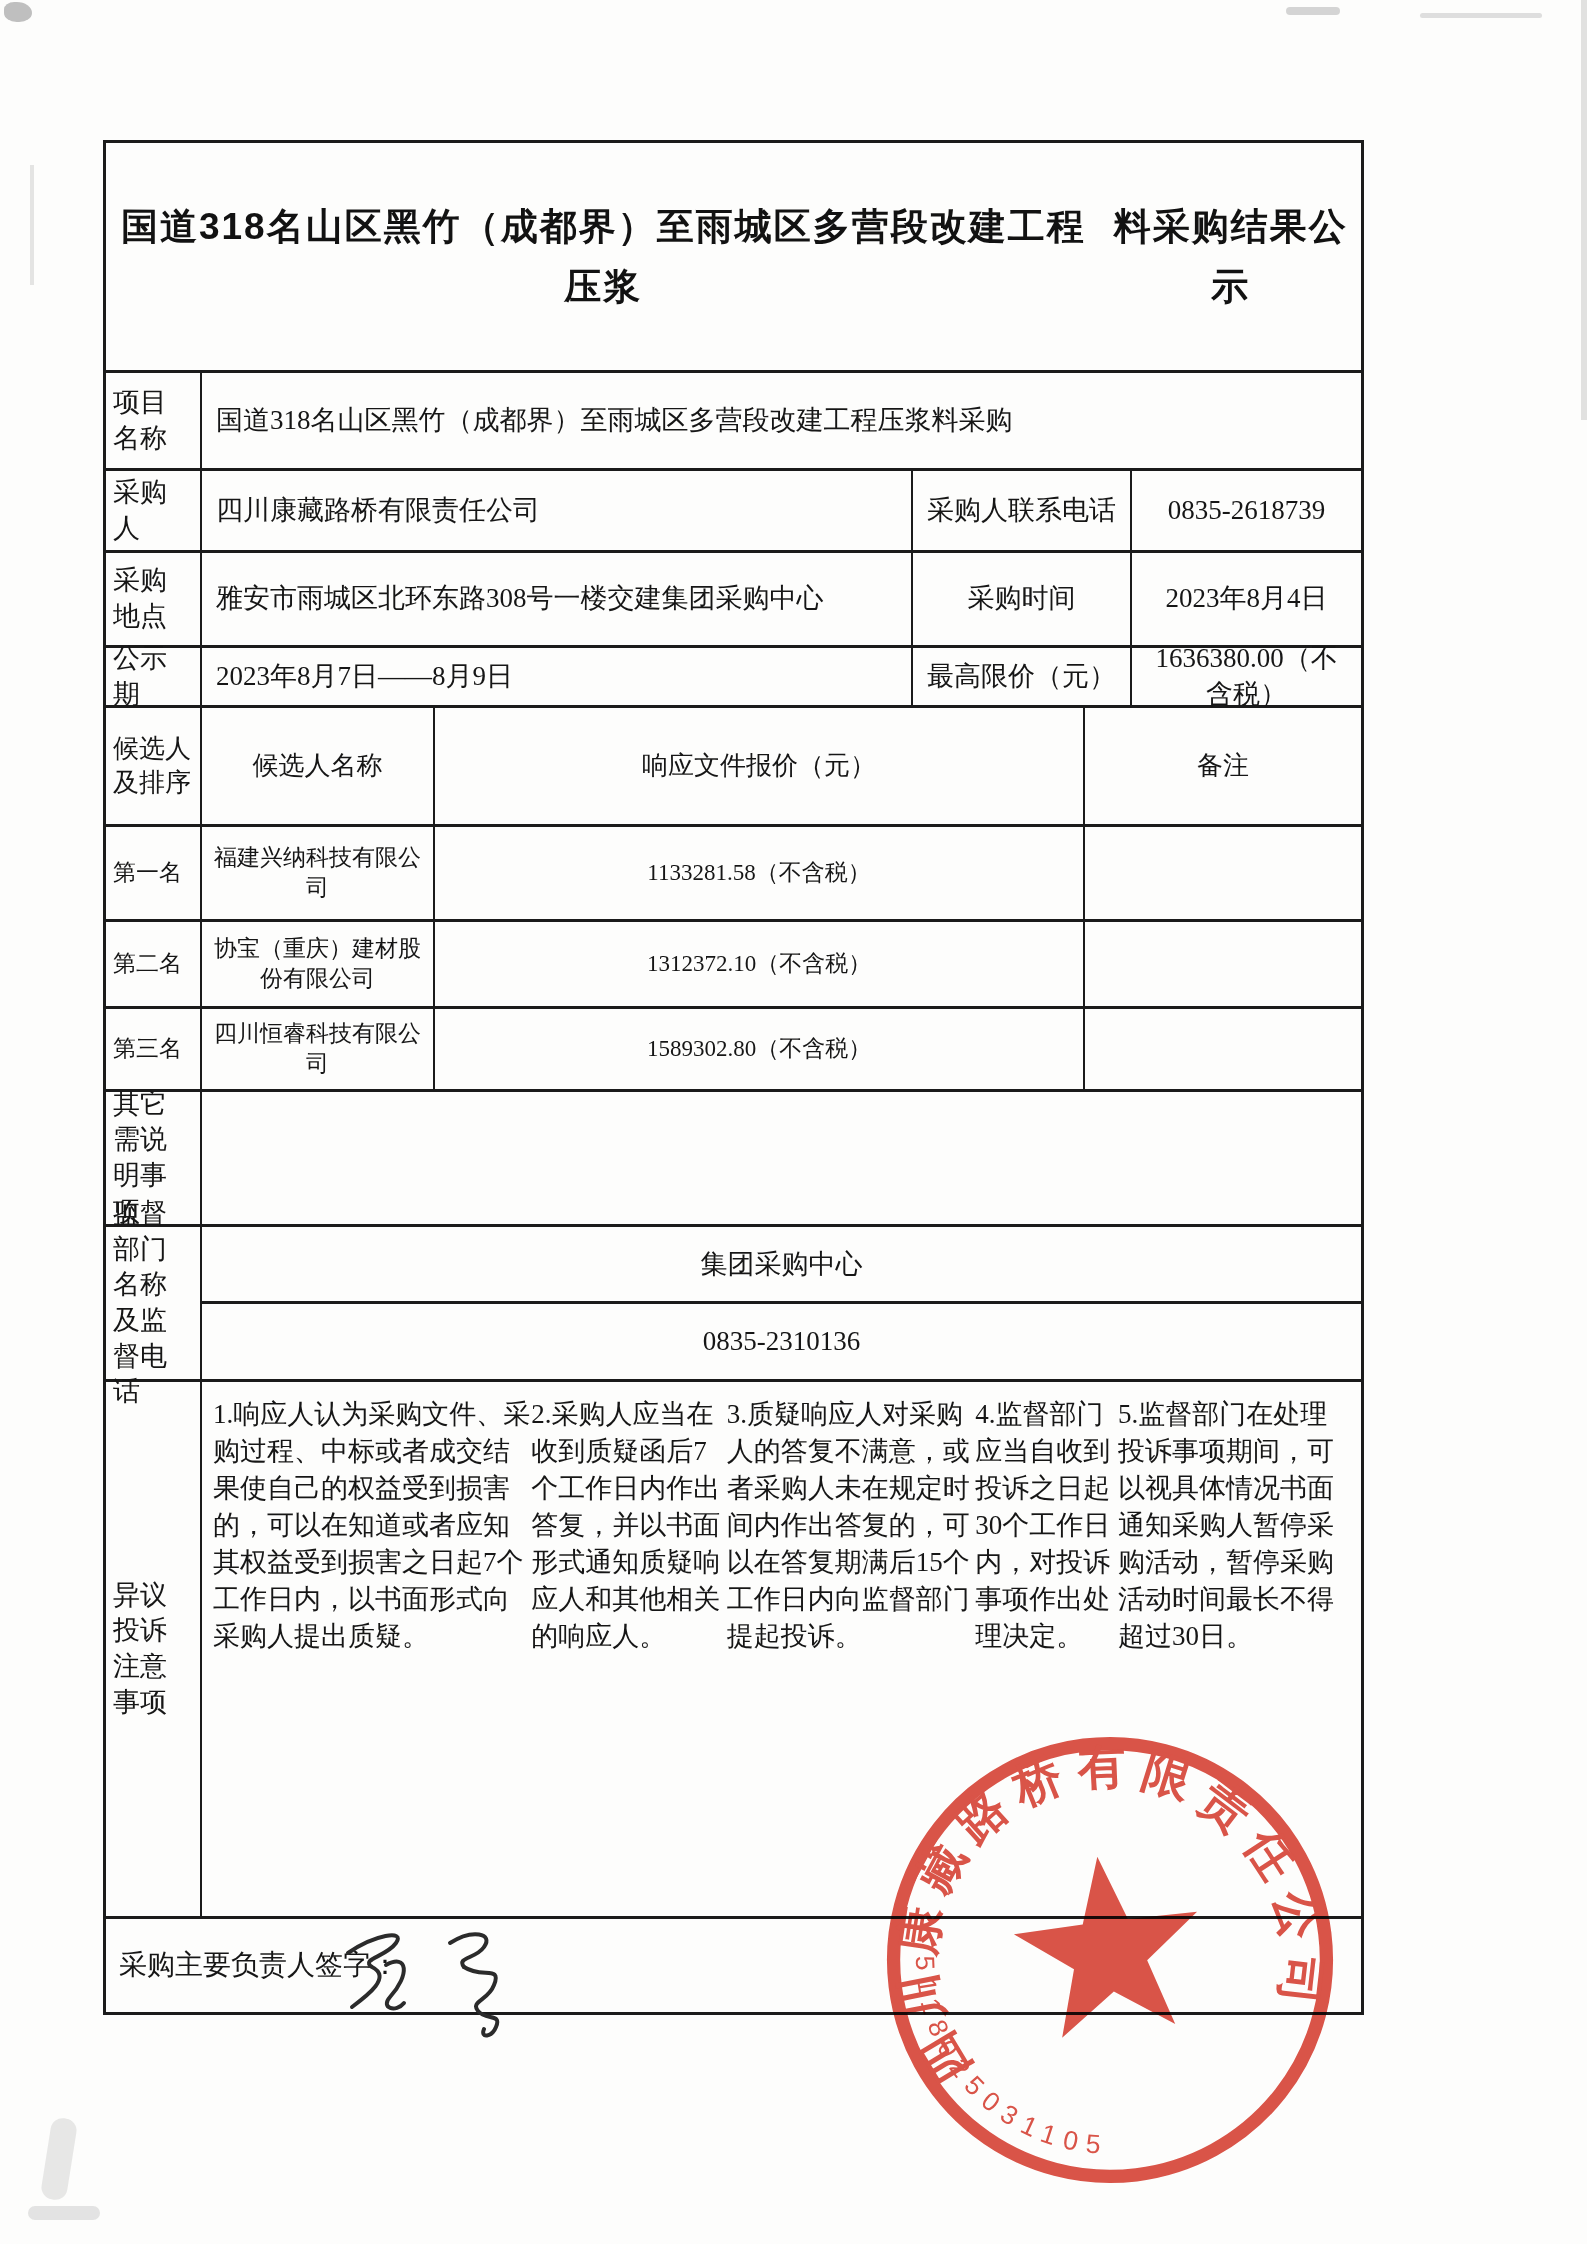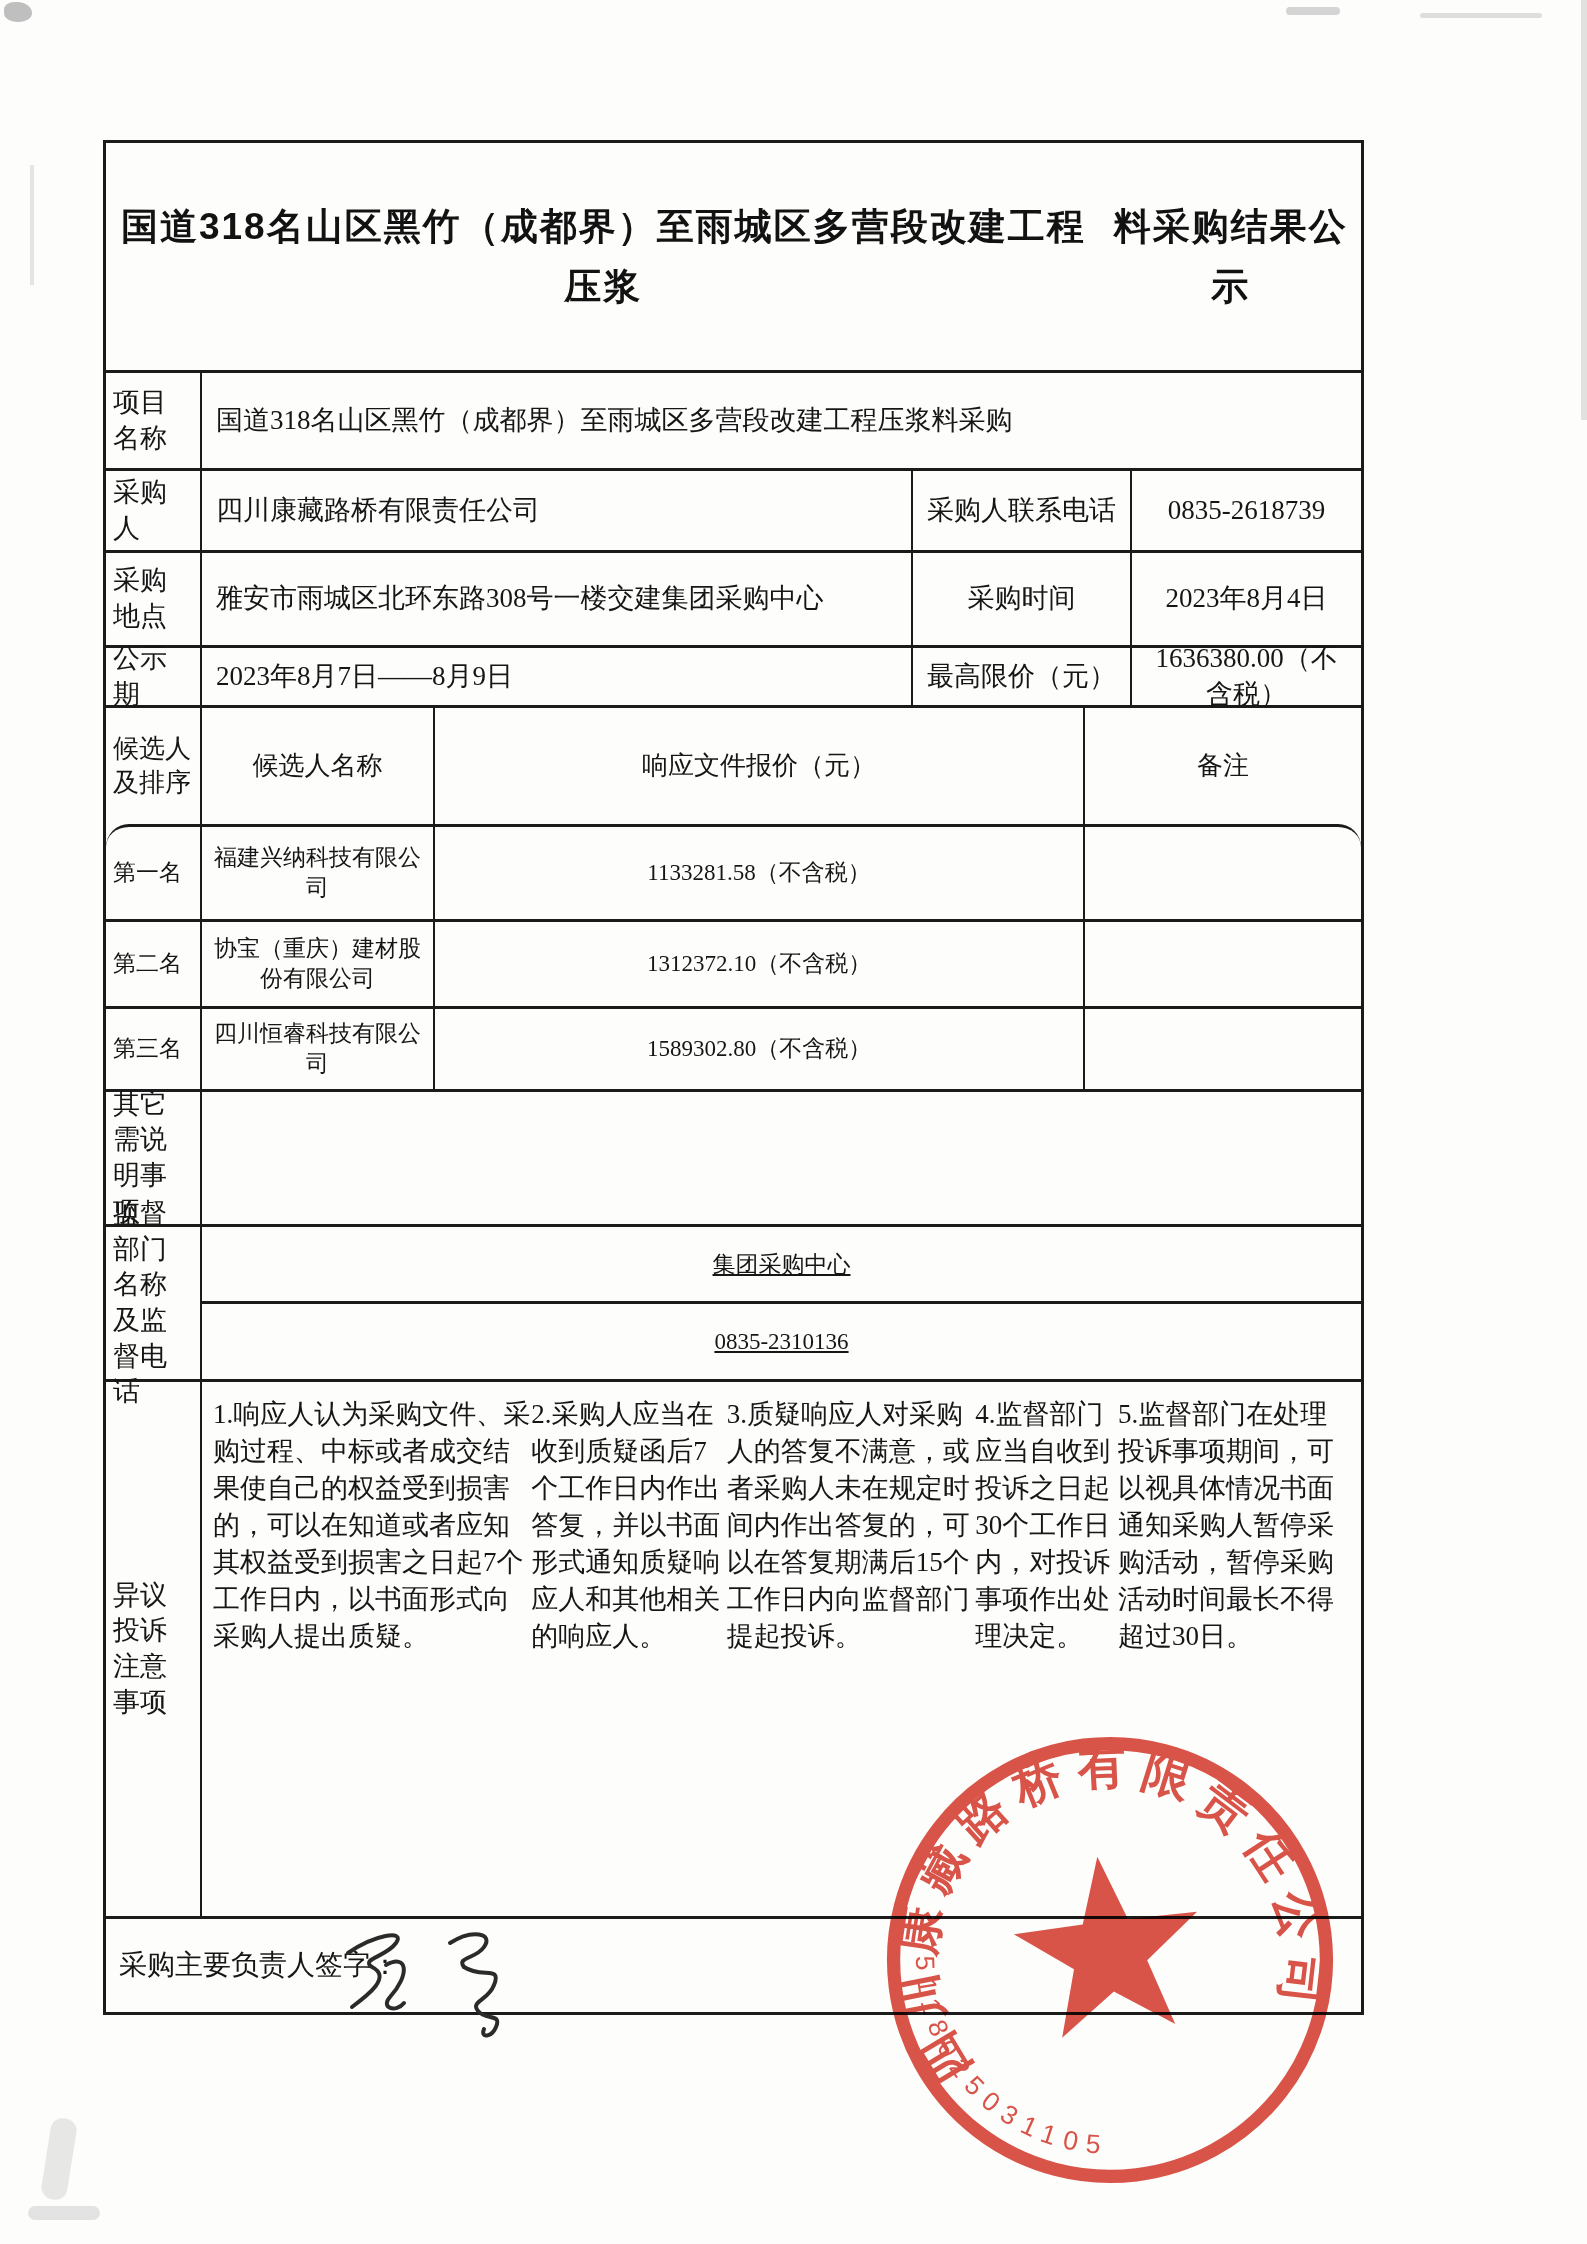--- a/index.html
+++ b/index.html
@@ -12,29 +12,29 @@
   .row{display:flex;border-top:3px solid #1b1b1b;box-sizing:border-box;}
   .cell{box-sizing:border-box;border-left:2px solid #1b1b1b;display:flex;align-items:center;
         font-size:27px;line-height:1.32;color:#161616;}
   .cell:first-child{border-left:none;}
   .lab{width:94px;padding:2px 7px;}
   .content{flex:1;padding:2px 14px;}
   .content-mid{width:711px;flex:none;}
   .lab2{width:219px;flex:none;justify-content:center;text-align:center;padding:2px 6px;}
   .val{flex:1;justify-content:center;text-align:center;padding:2px 20px;}
   .rh-project{height:98px;} .rh-purchaser{height:82px;} .rh-location{height:95px;} .rh-publicity{height:60px;}
-  .rh-chead{height:119px;} .rh-c1{height:95px;border-radius:23px;} .rh-c2{height:87px;} .rh-c3{height:83px;}
+  .rh-chead{height:119px;} .rh-c1{height:95px;} .rh-c2{height:87px;} .rh-c3{height:83px;}
   .rh-other{height:135px;} .rh-sup{height:155px;} .rh-obj{height:537px;} .rh-sign{height:96px;}
   .c-name{width:233px;flex:none;justify-content:center;text-align:center;padding:2px 5px;}
   .c-price{width:650px;flex:none;justify-content:center;text-align:center;padding:2px 8px;}
   .c-remark{flex:1;justify-content:center;}
   .chead .cell{font-size:26px;}
   .crow .cell{font-size:23px;}
   .sup-right{flex:1;display:flex;flex-direction:column;border-left:2px solid #1b1b1b;box-sizing:border-box;}
-  .sup-cell{display:flex;align-items:center;justify-content:center;font-size:23px;box-sizing:border-box;text-decoration:underline;}
+  .sup-cell{display:flex;align-items:center;justify-content:center;font-size:27px;box-sizing:border-box;}
   .sup-dept{height:74px;}
   .sup-phone{flex:1;border-top:3px solid #1b1b1b;font-family:"Liberation Serif",serif;}
   .sup-lab{text-align:left;}
   .obj-content{flex:1;display:flex;flex-direction:row;justify-content:center;align-items:flex-start;
         padding:14px 20px 14px 11px;}
   .obj-line{line-height:37px;font-size:27px;text-align:left;}
   .sign-cell{position:relative;flex:1;padding-left:13px;font-size:28px;display:flex;align-items:center;}
   .sig-svg{position:absolute;left:228px;top:-10px;}
   .stamp{position:absolute;left:865px;top:1715px;width:490px;height:490px;mix-blend-mode:multiply;
         transform:rotate(-7deg);opacity:.88;}

